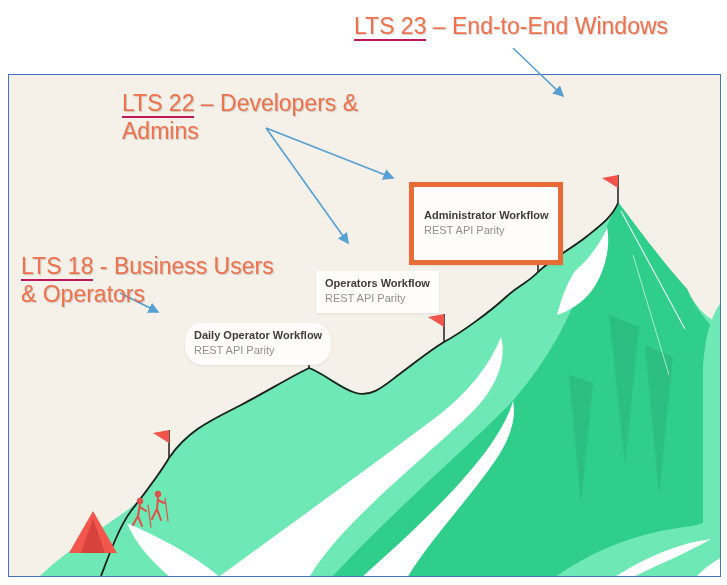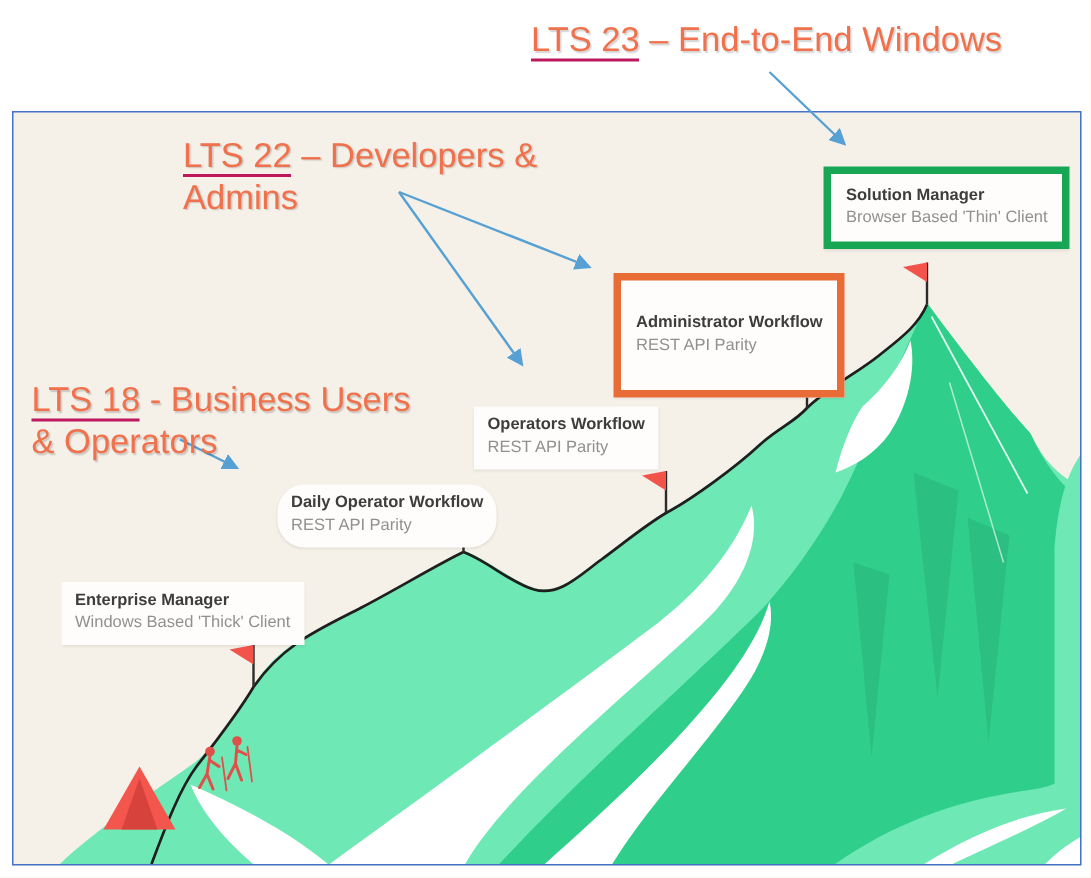--- a/index.html
+++ b/index.html
@@ -152,39 +152,31 @@
     <g stroke="#e0504a" stroke-width="2" stroke-linecap="round" fill="#e0504a">
       <circle cx="131" cy="426" r="3.2" stroke="none"></circle>
       <path d="M131 429 L129 441 M129 441 L124 450 M129 441 L133 451 M131 432 L137 436" fill="none"></path>
       <path d="M139 430 L142 452" fill="none" stroke-width="1.2"></path>
       <circle cx="149" cy="419" r="3.2" stroke="none"></circle>
       <path d="M149 422 L148 434 M148 434 L143 444 M148 434 L152 445 M149 425 L155 428" fill="none"></path>
       <path d="M156 423 L159 446" fill="none" stroke-width="1.2"></path>
     </g>
   </svg>
 
-  <div class="milestone milestone-em">
-    <span class="m-title">Enterprise Manager</span>
-    <span class="m-sub">Windows Based 'Thick' Client</span>
-  </div>
   <div class="milestone milestone-do">
     <span class="m-title">Daily Operator Workflow</span>
     <span class="m-sub">REST API Parity</span>
   </div>
   <div class="milestone milestone-dev">
     <span class="m-title">Operators Workflow</span>
     <span class="m-sub">REST API Parity</span>
   </div>
   <div class="milestone milestone-admin">
     <span class="m-title">Administrator Workflow</span>
     <span class="m-sub">REST API Parity</span>
-  </div>
-  <div class="milestone milestone-sm">
-    <span class="m-title">Solution Manager</span>
-    <span class="m-sub">Browser Based 'Thin' Client</span>
   </div>
 </div>
 
 <div class="callout callout-lts23"><span class="u">LTS 23</span><span> – End-to-End Windows</span></div>
 
 <div class="callout callout-lts22"><span class="u">LTS 22</span><span> – Developers &amp; Admins</span></div>
 
 <div class="callout callout-lts21"><span class="u">LTS 18</span><span> - Business Users &amp; Operators</span></div>
 
 <svg class="arrows-layer" width="727" height="585" viewBox="0 0 727 585">

